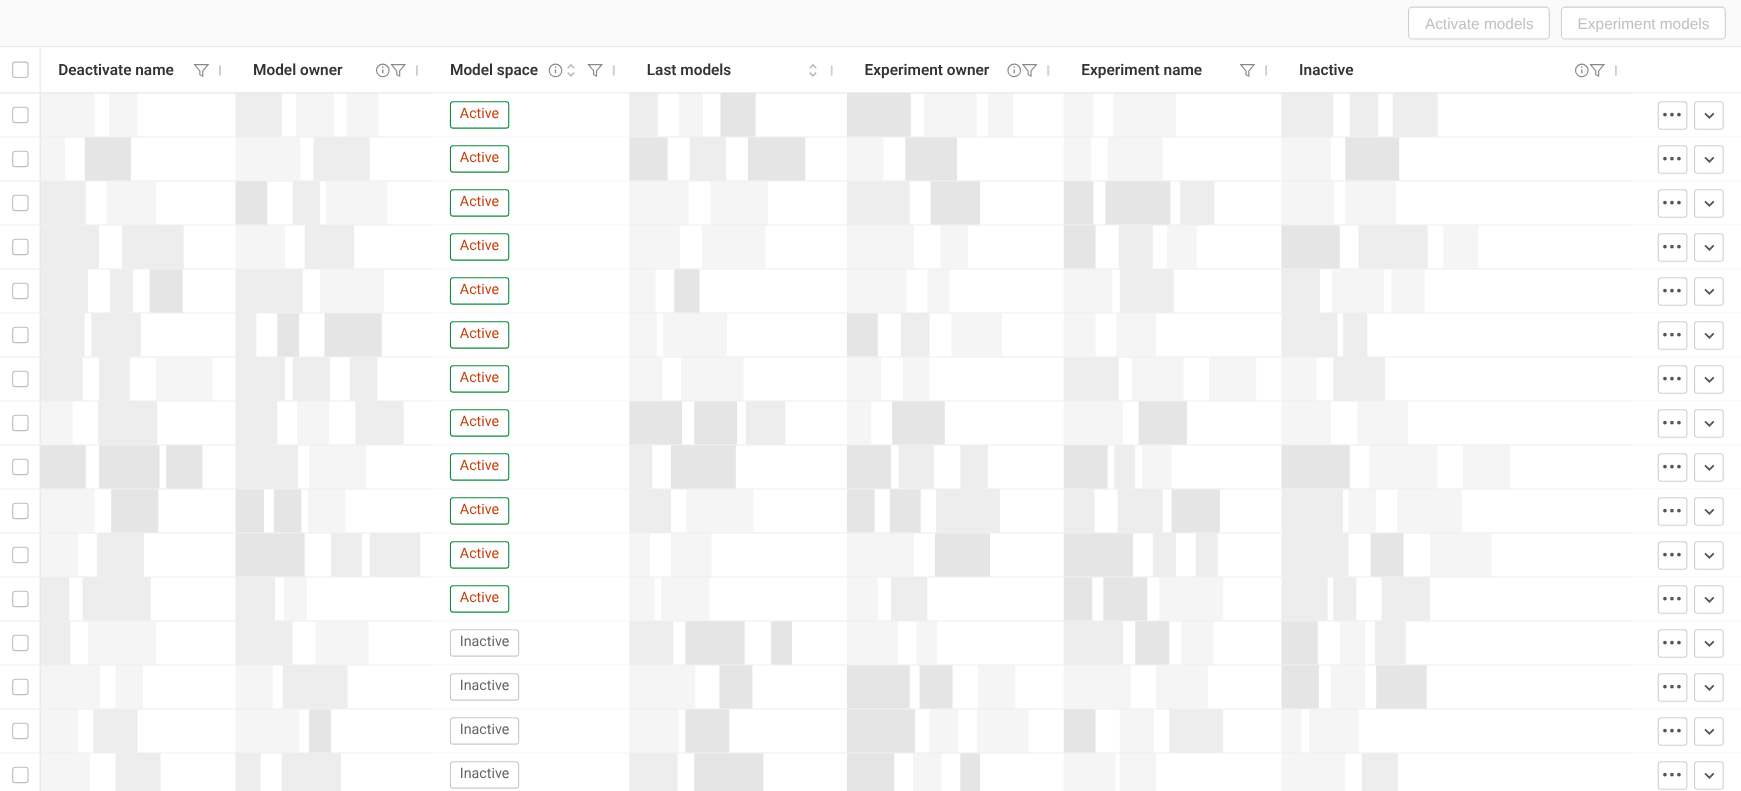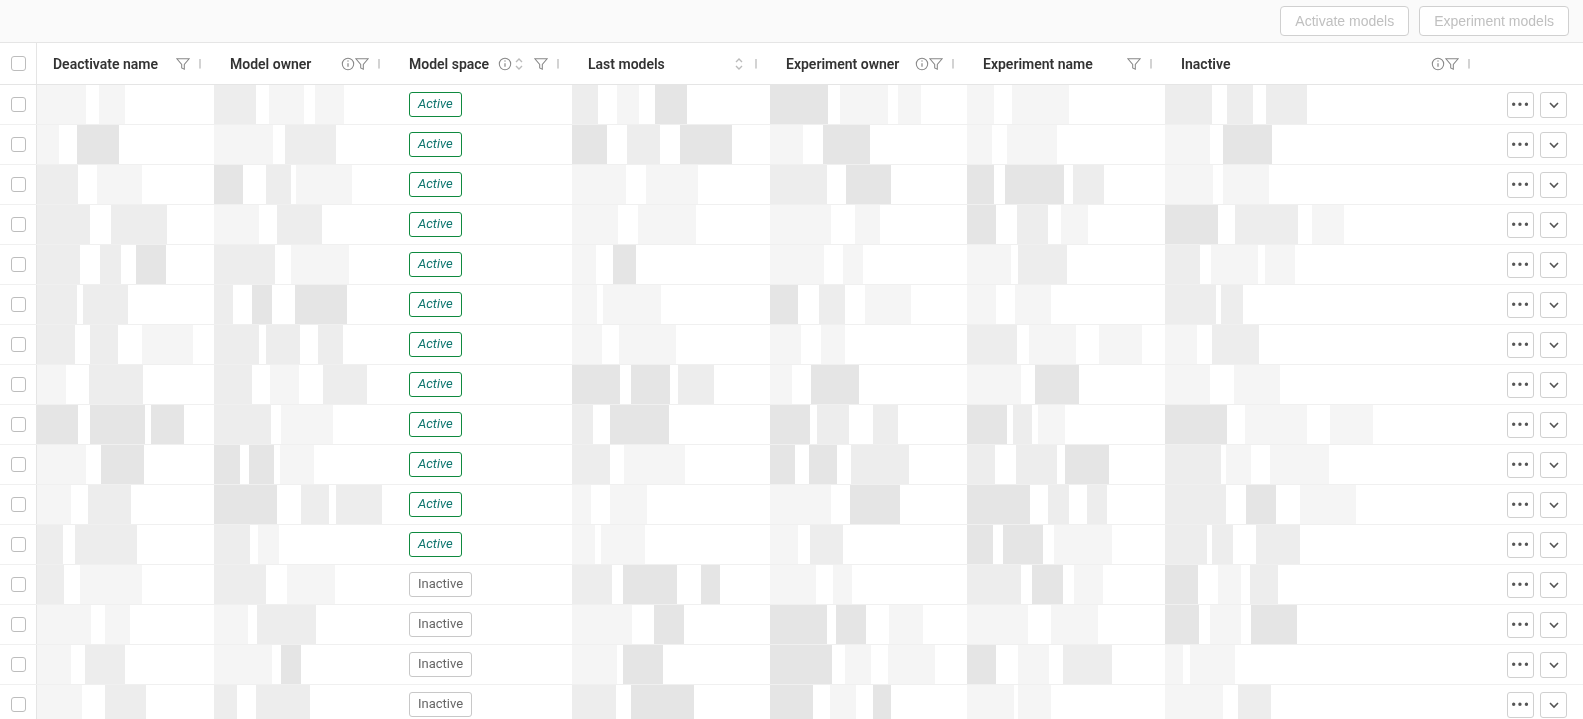--- a/index.html
+++ b/index.html
@@ -111,21 +111,21 @@
   .col-status.td, .col-actions.td { padding-left: 16px; }
 
   .status-badge {
     display: inline-block;
     border: 1px solid;
     border-radius: 3px;
     padding: 2px 8px;
     font-size: 13px;
     line-height: 1.4;
   }
-  .status-active   { color: #0f766e; border-color: #0f8a3f; font-style: italic; }
+  .status-active   { color: #c2410c; border-color: #0f8a3f; }
   .status-inactive { color: #666; border-color: #c8c8c8; }
 
   .icon-btn {
     border: 1px solid #d0d0d0;
     background: #fff;
     border-radius: 3px;
     width: 27px; height: 26px;
     display: flex; align-items: center; justify-content: center;
     color: #555;
     cursor: pointer;

